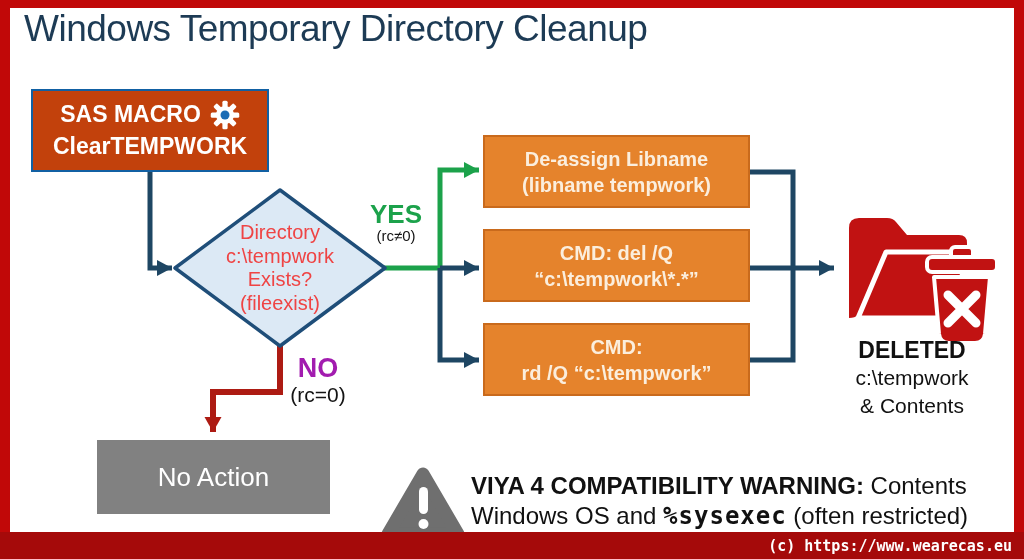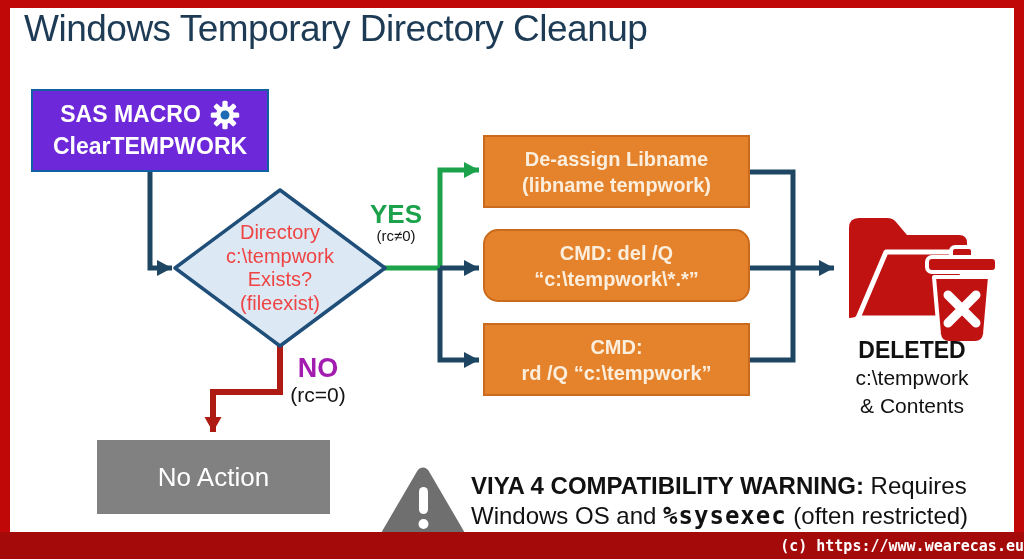--- a/index.html
+++ b/index.html
@@ -12,21 +12,21 @@
   .b-top{left:0;top:0;width:1024px;height:8px;}
   .b-left{left:0;top:0;width:10px;height:559px;}
   .b-right{left:1014px;top:0;width:10px;height:559px;}
 
   .title{
     position:absolute;left:24px;top:8px;z-index:3;
     font-size:37px;color:#1d3b55;letter-spacing:-0.5px;white-space:nowrap;
   }
   .macro-box{
     position:absolute;left:31px;top:89px;width:238px;height:83px;z-index:2;
-    background:#6d28d9;border:2px solid #1160a3;box-sizing:border-box;
+    background:#c2410c;border:2px solid #1160a3;box-sizing:border-box;
     display:flex;flex-direction:column;align-items:center;justify-content:center;
     color:#ffffff;font-size:23px;font-weight:600;line-height:1.35;
   }
   .macro-line1{display:flex;align-items:center;gap:9px;}
   .diamond-text{
     position:absolute;left:195px;top:221px;width:170px;z-index:2;
     text-align:center;font-size:20px;line-height:1.18;color:#ef4444;
   }
   .yes-wrap{position:absolute;left:350px;top:201px;width:92px;z-index:2;text-align:center;}
   .yes-main{font-size:26px;font-weight:800;color:#1ca24b;line-height:1.0;}
@@ -34,21 +34,21 @@
   .no-wrap{position:absolute;left:280px;top:355px;width:76px;z-index:2;text-align:center;}
   .no-main{font-size:27px;font-weight:800;color:#a21caf;line-height:1.0;}
   .no-sub{font-size:21px;color:#141414;line-height:1.25;}
 
   .action-box{
     position:absolute;left:483px;width:267px;height:73px;z-index:2;
     background:#e5832c;border:2px solid #c96a1c;box-sizing:border-box;
     display:flex;flex-direction:column;align-items:center;justify-content:center;
     color:#fbeedd;font-size:20px;font-weight:600;line-height:1.3;text-align:center;
   }
-  .box1{top:135px;} .box2{top:229px;border-radius:15px;} .box3{top:323px;}
+  .box1{top:135px;} .box2{top:229px;} .box3{top:323px;}
 
   .deleted-caption{position:absolute;left:828px;top:336px;width:168px;z-index:2;
     text-align:center;color:#111;line-height:28px;}
   .deleted-caption .dl1{font-size:23px;font-weight:800;}
   .deleted-caption .dl2,.deleted-caption .dl3{font-size:21px;}
 
   .gray-box{
     position:absolute;left:97px;top:440px;width:233px;height:74px;z-index:2;
     background:#818181;display:flex;align-items:center;justify-content:center;
     color:#ffffff;font-size:26px;
@@ -57,21 +57,21 @@
   .warning-text{position:absolute;left:471px;top:471px;width:548px;z-index:2;
     font-size:24px;line-height:30px;color:#111;}
   .warning-text b{font-weight:800;}
   .warn-code{font-family:"DejaVu Sans Mono",monospace;font-weight:bold;font-size:24px;letter-spacing:1px;}
 
   .footer-bar{
     position:absolute;left:0;top:532px;width:1024px;height:27px;z-index:7;
     background:#a50a0a;color:#ffffff;
     font-family:"DejaVu Sans Mono",monospace;font-weight:bold;font-size:15px;
     display:flex;align-items:center;justify-content:flex-end;
-    box-sizing:border-box;
+    padding-right:12px;box-sizing:border-box;
   }
 </style>
 </head>
 <body>
 
 <div class="canvas">
 
   <svg class="layer" viewBox="0 0 1024 559" xmlns="http://www.w3.org/2000/svg">
     <defs>
       <marker id="arr-navy" markerUnits="userSpaceOnUse" markerWidth="16" markerHeight="17" refX="15" refY="8" orient="auto">
@@ -181,21 +181,21 @@
     <div class="dl1">DELETED</div>
     <div class="dl2">c:\tempwork</div>
     <div class="dl3">&amp; Contents</div>
   </div>
 
   <div class="gray-box">
     <span>No Action</span>
   </div>
 
   <div class="warning-text">
-    <b>VIYA 4 COMPATIBILITY WARNING:</b><span> Requires</span><br>
+    <b>VIYA 4 COMPATIBILITY WARNING:</b><span> Contents</span><br>
     <span>Windows OS and </span><span class="warn-code">%sysexec</span><span> (often restricted)</span>
   </div>
 
   <div class="footer-bar">
     <span>(c) https://www.wearecas.eu</span>
   </div>
 
 </div>
 
 </body></html>

